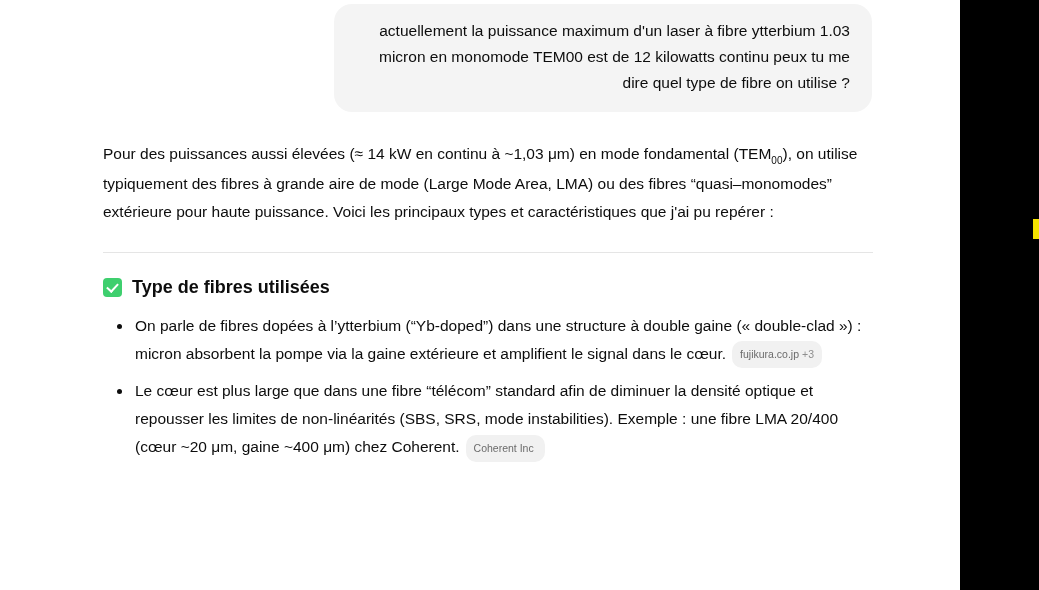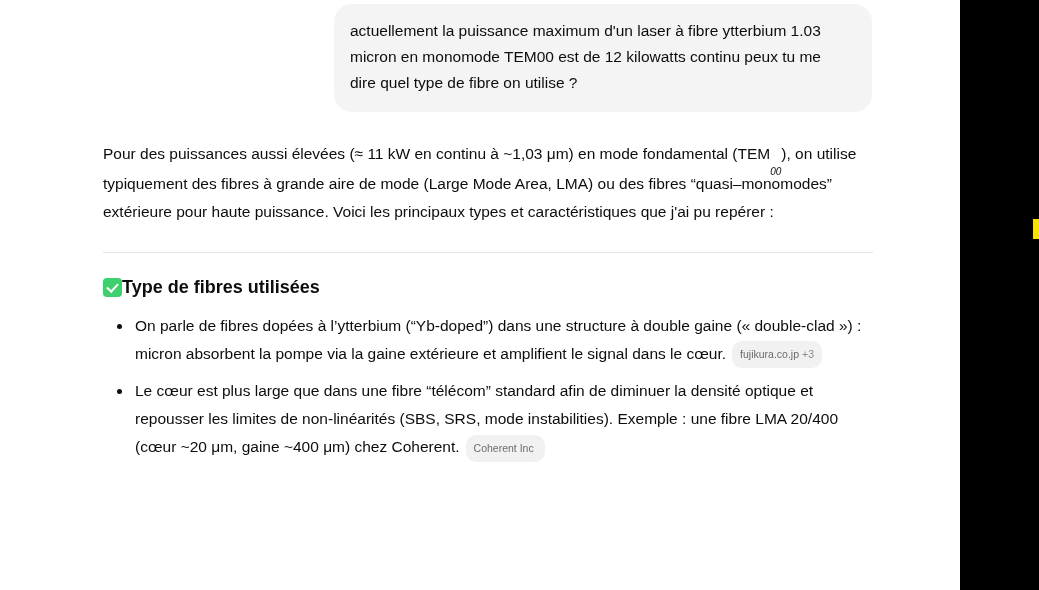--- a/index.html
+++ b/index.html
@@ -49,20 +49,21 @@
     background: #f4f4f4;
     border-radius: 18px;
     padding: 14px 22px 16px 16px;
     box-sizing: border-box;
   }
   .user-bubble p {
     margin: 0;
     font-size: 15.5px;
     line-height: 26px;
     color: #0d0d0d;
+    text-align: right;
   }
 
   
   .answer {
     position: absolute;
     left: 103px;
     top: 140px;
     width: 770px;
   }
   .answer p.intro {
@@ -71,34 +72,33 @@
     line-height: 28px;
     color: #0d0d0d;
   }
   .answer p.intro b {
     font-weight: normal;
   }
   sub {
     font-size: 10px;
     vertical-align: baseline;
     position: relative;
-    top: 16px;
-    font-style: italic;
+    top: 5px;
   }
   .divider {
     margin: 26px 0 0 0;
     border: none;
     border-top: 1px solid #e5e5e5;
     width: 770px;
   }
 
   .section-title {
     display: flex;
     align-items: center;
-    gap: 0;
+    gap: 10px;
     margin-top: 23px;
   }
   .check-box {
     width: 19px;
     height: 19px;
     border-radius: 4px;
     background: #3ecf6e;
     position: relative;
     flex: none;
   }
@@ -165,21 +165,21 @@
 <body>
 
 <div class="page">
 
   <div class="user-bubble">
     <p>actuellement la puissance maximum d'un laser à fibre ytterbium 1.03 micron en monomode TEM00 est de 12 kilowatts continu peux tu me dire quel type de fibre on utilise ?</p>
   </div>
 
   <div class="answer">
 
-    <p class="intro"><span>Pour des puissances aussi élevées (≈ 11 kW en continu à ~1,03 μm) en mode fondamental (TEM</span><sub>00</sub><span>), on utilise typiquement des fibres à </span><b>grande aire de mode (Large Mode Area, LMA)</b><span> ou des fibres “quasi–monomodes” extérieure pour haute puissance. Voici les principaux types et caractéristiques que j'ai pu repérer :</span></p>
+    <p class="intro"><span>Pour des puissances aussi élevées (≈ 14 kW en continu à ~1,03 μm) en mode fondamental (TEM</span><sub>00</sub><span>), on utilise typiquement des fibres à </span><b>grande aire de mode (Large Mode Area, LMA)</b><span> ou des fibres “quasi–monomodes” extérieure pour haute puissance. Voici les principaux types et caractéristiques que j'ai pu repérer :</span></p>
 
     <hr class="divider">
 
     <div class="section-title">
       <span class="check-box"></span>
       <h3>Type de fibres utilisées</h3>
     </div>
 
     <ul class="bullets">
       <li><span>On parle de fibres dopées à l’ytterbium (“Yb-doped”) dans une structure à double gaine (« double-clad ») : micron absorbent la pompe via la gaine extérieure et amplifient le signal dans le cœur.</span><span class="cite"><span>fujikura.co.jp</span><span class="plus">+3</span></span></li>

